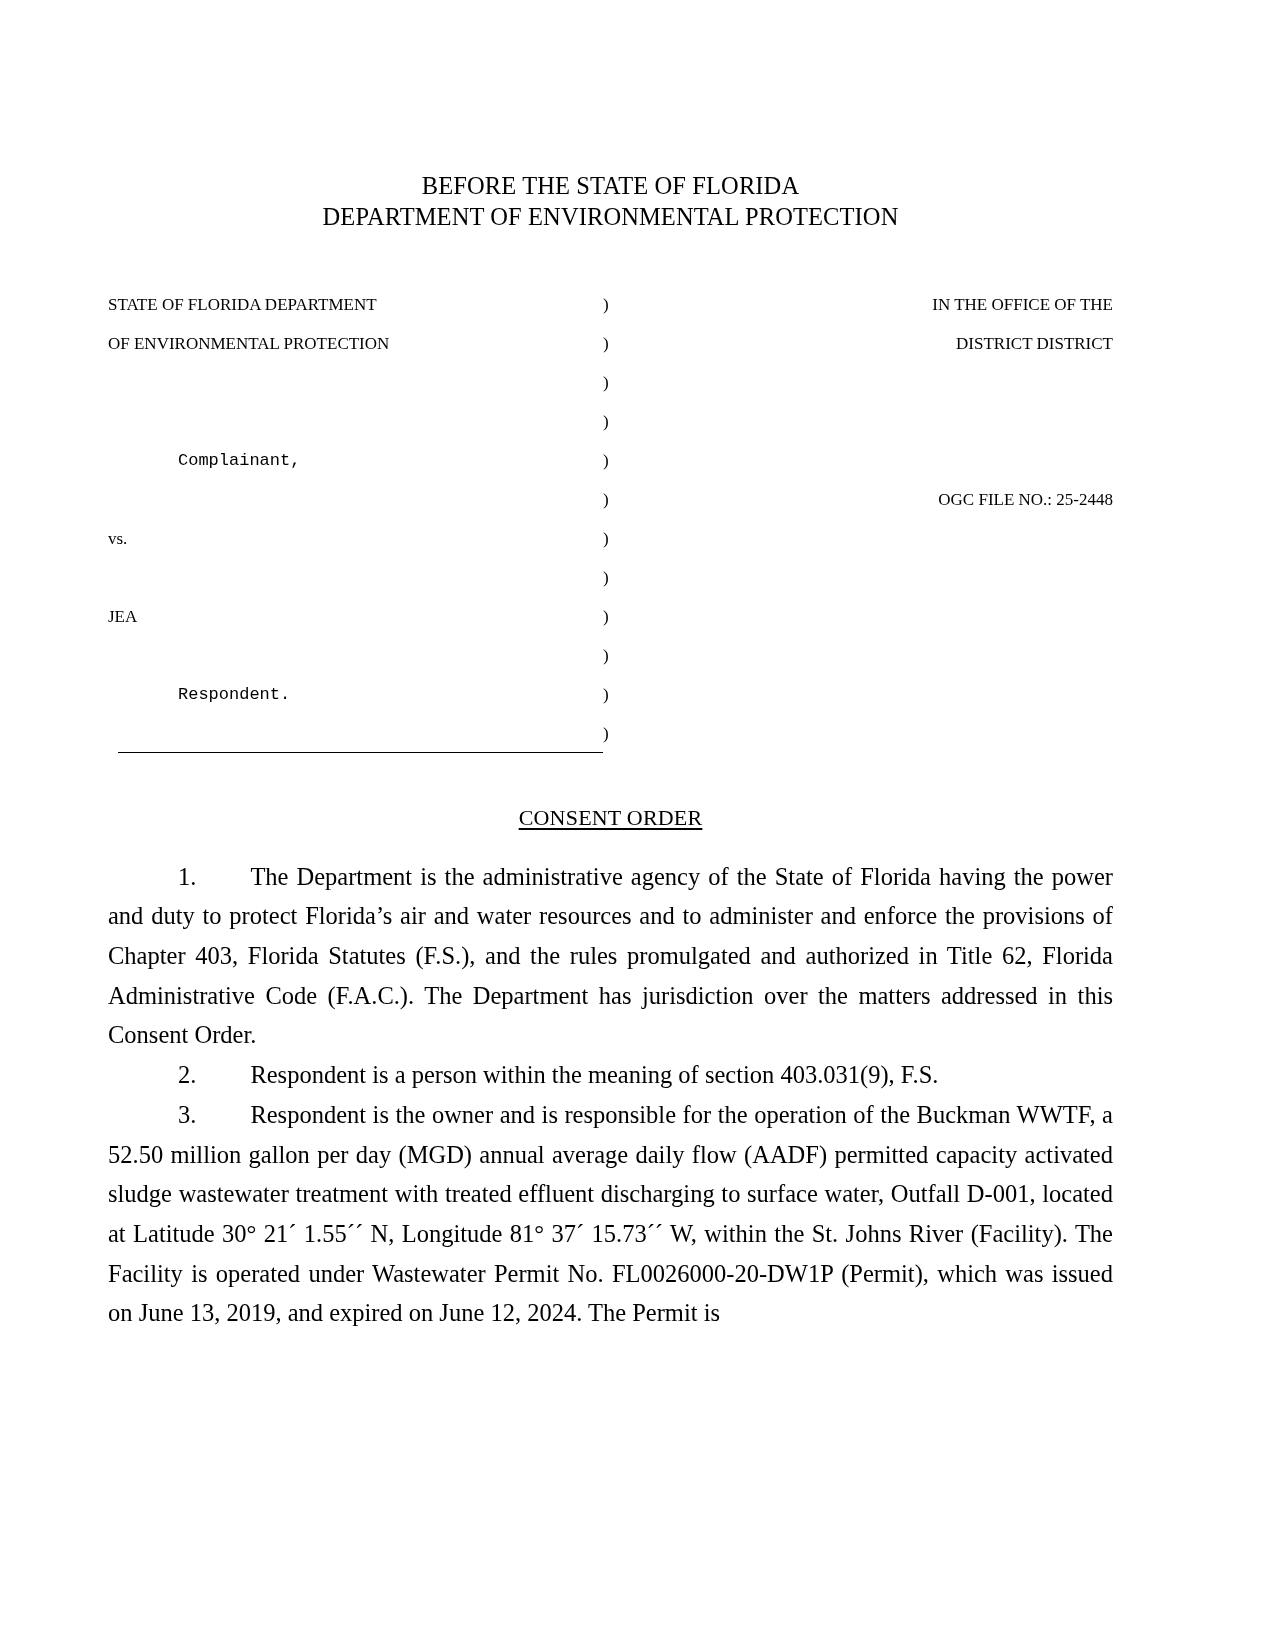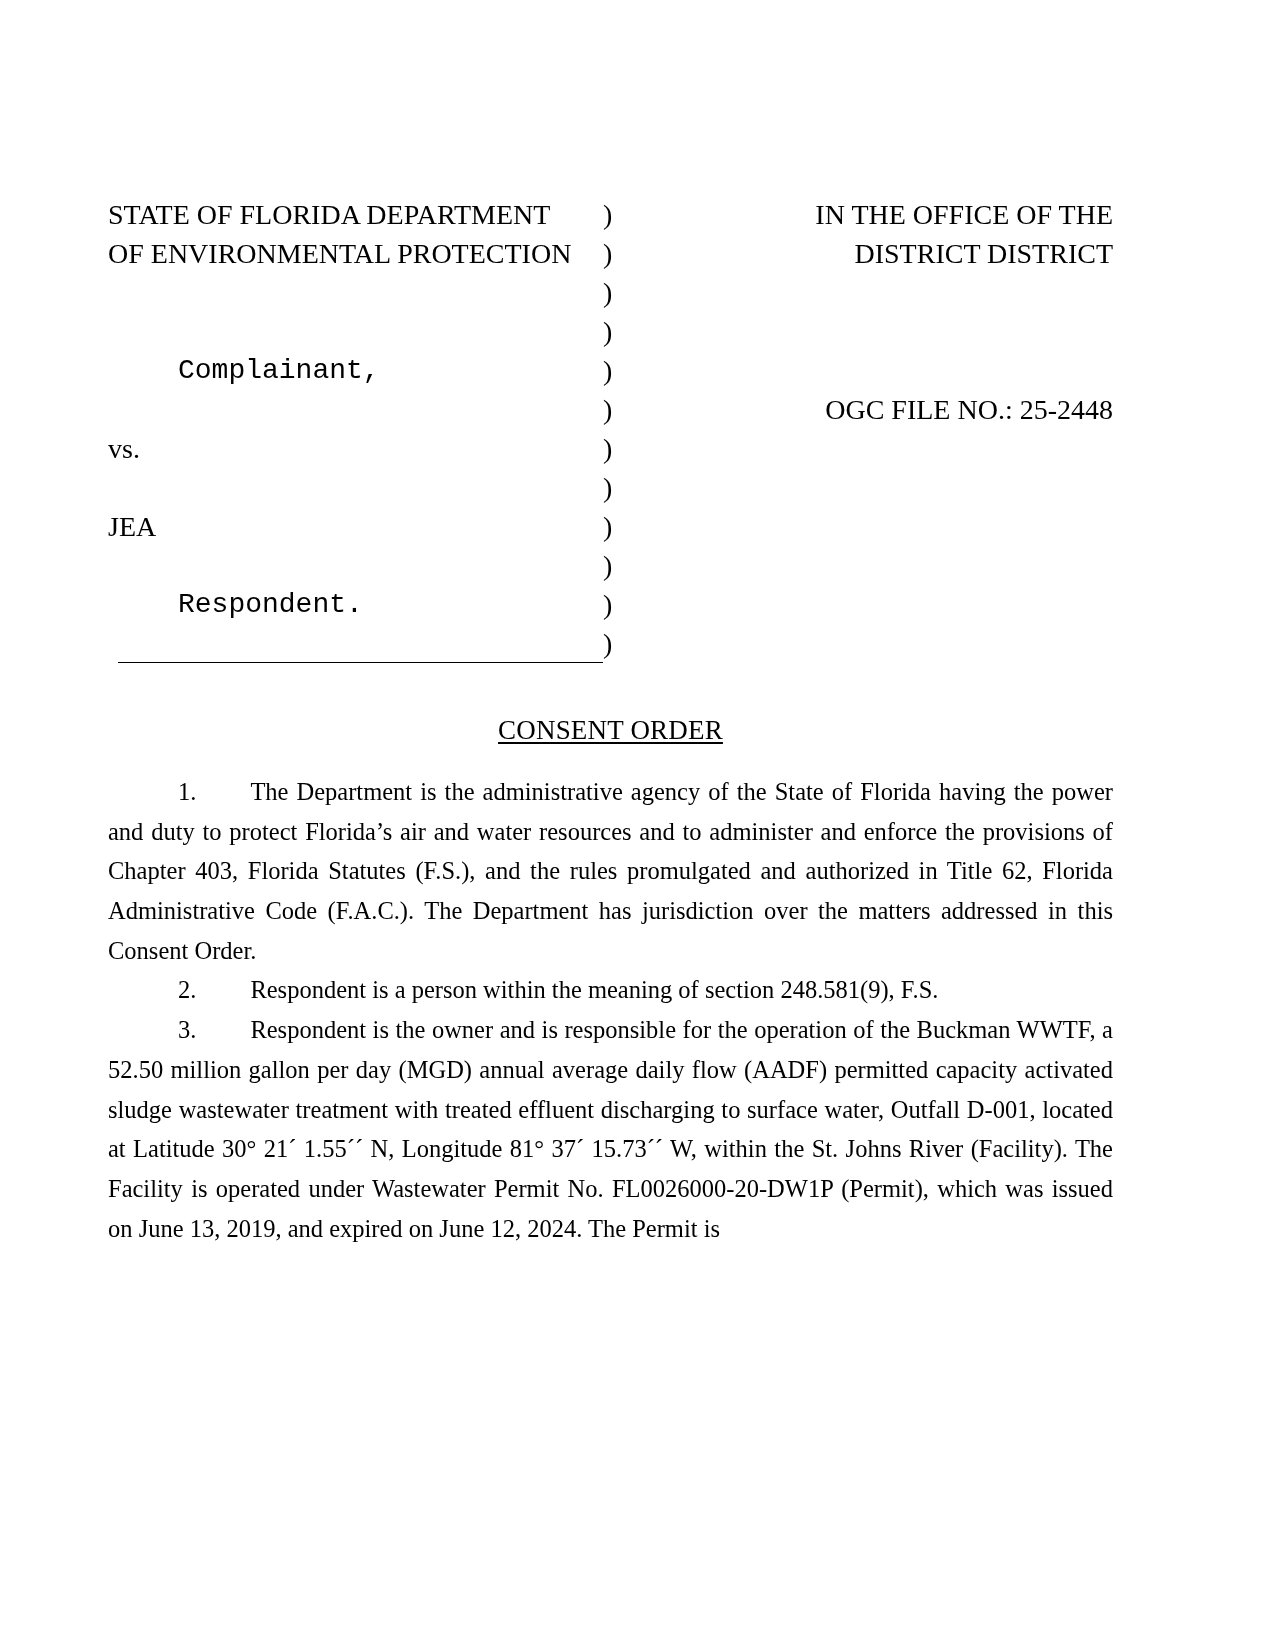--- a/index.html
+++ b/index.html
@@ -34,23 +34,23 @@
   .doc-header {
     text-align: center;
     font-size: 24.5px;
     line-height: 1.28;
     letter-spacing: 0.1px;
   }
   .doc-header div { white-space: nowrap; }
 
   
   .caption {
-    margin-top: 25px;
+    margin-top: 52px;
     position: relative;
-    font-size: 28px;
+    font-size: 17px;
     line-height: 1.0;
   }
   .caption-grid {
     display: grid;
     grid-template-columns: 495px 52px 458px;
     row-gap: 0px;
   }
   .cap-row {
     display: contents;
   }
@@ -68,21 +68,21 @@
     position: absolute;
     left: 10px;
     bottom: 0px;
     width: 485px;
     border-bottom: 1.6px solid #000;
   }
 
   
   .order-title {
     text-align: center;
-    font-size: 27px;
+    font-size: 22px;
     margin-top: 52px;
     letter-spacing: 0.2px;
   }
   .order-title span {
     text-decoration: underline;
     text-underline-offset: 3px;
   }
 
   
   .body-text {
@@ -101,20 +101,24 @@
     display: inline-block;
     width: 54px;
   }
 </style>
 </head>
 <body>
 
 <div class="page">
   <div class="content">
 
+    <div class="doc-header">
+      <div>BEFORE THE STATE OF FLORIDA</div>
+      <div>DEPARTMENT OF ENVIRONMENTAL PROTECTION</div>
+    </div>
 
     <div class="caption">
       <div class="caption-grid">
 
         <div class="cap-row">
           <div class="cap-left">STATE OF FLORIDA DEPARTMENT</div>
           <div class="cap-mid">)</div>
           <div class="cap-right">IN THE OFFICE OF THE</div>
         </div>
 
@@ -185,18 +189,18 @@
         </div>
 
       </div>
       <div class="caption-rule"></div>
     </div>
 
     <div class="order-title"><span>CONSENT ORDER</span></div>
 
     <div class="body-text">
       <p><span>1.</span><span class="tabgap"></span><span>The Department is the administrative agency of the State of Florida having the power and duty to protect Florida’s air and water resources and to administer and enforce the provisions of Chapter 403, Florida Statutes (F.S.), and the rules promulgated and authorized in Title 62, Florida Administrative Code (F.A.C.).  The Department has jurisdiction over the matters addressed in this Consent Order.</span></p>
-      <p><span>2.</span><span class="tabgap"></span><span>Respondent is a person within the meaning of section 248.581(9), F.S.</span></p>
+      <p><span>2.</span><span class="tabgap"></span><span>Respondent is a person within the meaning of section 403.031(9), F.S.</span></p>
       <p><span>3.</span><span class="tabgap"></span><span>Respondent is the owner and is responsible for the operation of the Buckman WWTF, a 52.50 million gallon per day (MGD) annual average daily flow (AADF) permitted capacity activated sludge wastewater treatment with treated effluent discharging to surface water, Outfall D-001, located at Latitude 30° 21´ 1.55´´ N, Longitude 81° 37´ 15.73´´ W, within the St. Johns River (Facility).  The Facility is operated under Wastewater Permit No. FL0026000-20-DW1P (Permit), which was issued on June 13, 2019, and expired on June 12, 2024. The Permit is</span></p>
     </div>
 
   </div>
 </div>
 
 </body></html>

